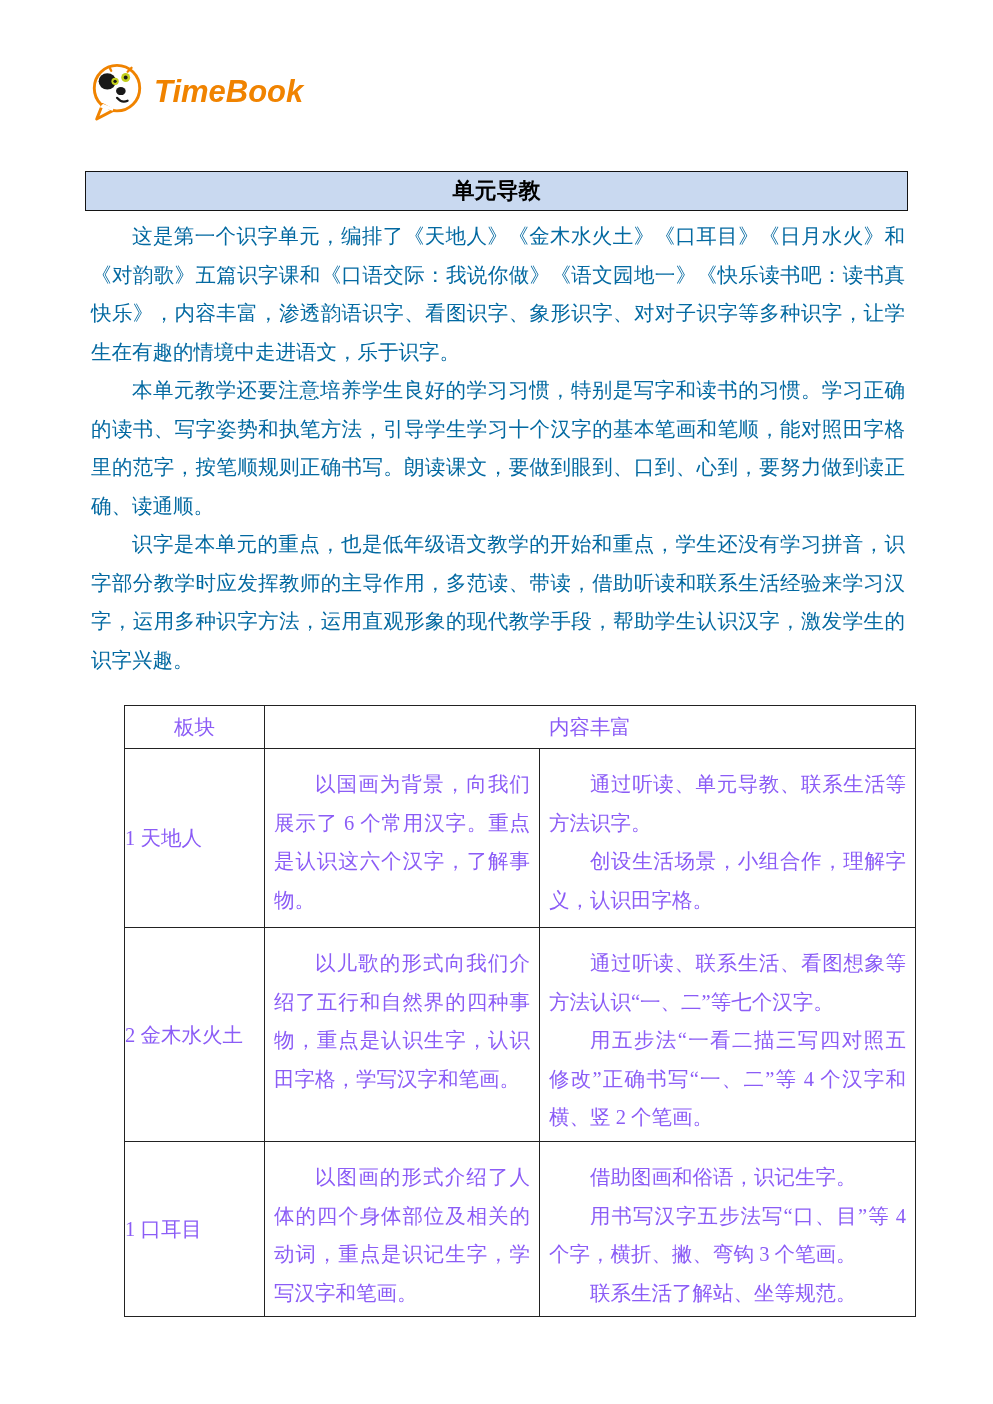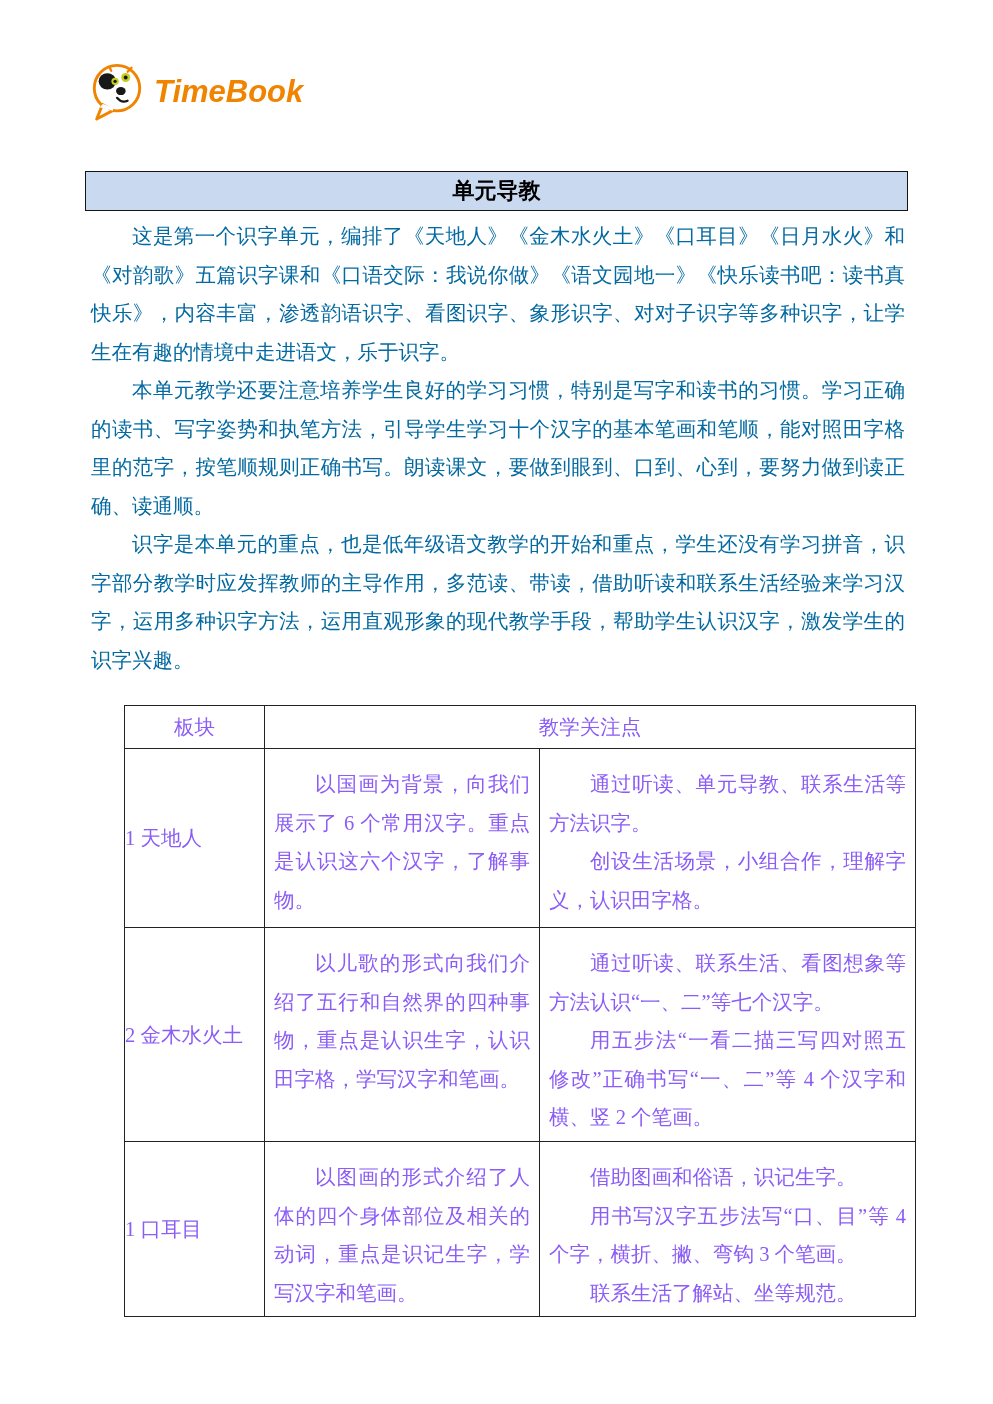--- a/index.html
+++ b/index.html
@@ -116,21 +116,21 @@
 
   <table class="focus-table">
     <colgroup>
         <col class="c1">
         <col class="c2">
         <col class="c3">
       </colgroup>
     <tbody>
       <tr>
         <th>板块</th>
-        <th colspan="2">教学关注点</th>
+        <th colspan="2">内容丰富</th>
       </tr>
 
       <tr class="r1">
         <td class="section-cell">1 天地人</td>
         <td class="text-cell">
           <p>以国画为背景，向我们展示了 6 个常用汉字。重点是认识这六个汉字，了解事物。</p>
         </td>
         <td class="text-cell">
           <p>通过听读、单元导教、联系生活等方法识字。</p>
           <p>创设生活场景，小组合作，理解字义，认识田字格。</p>

